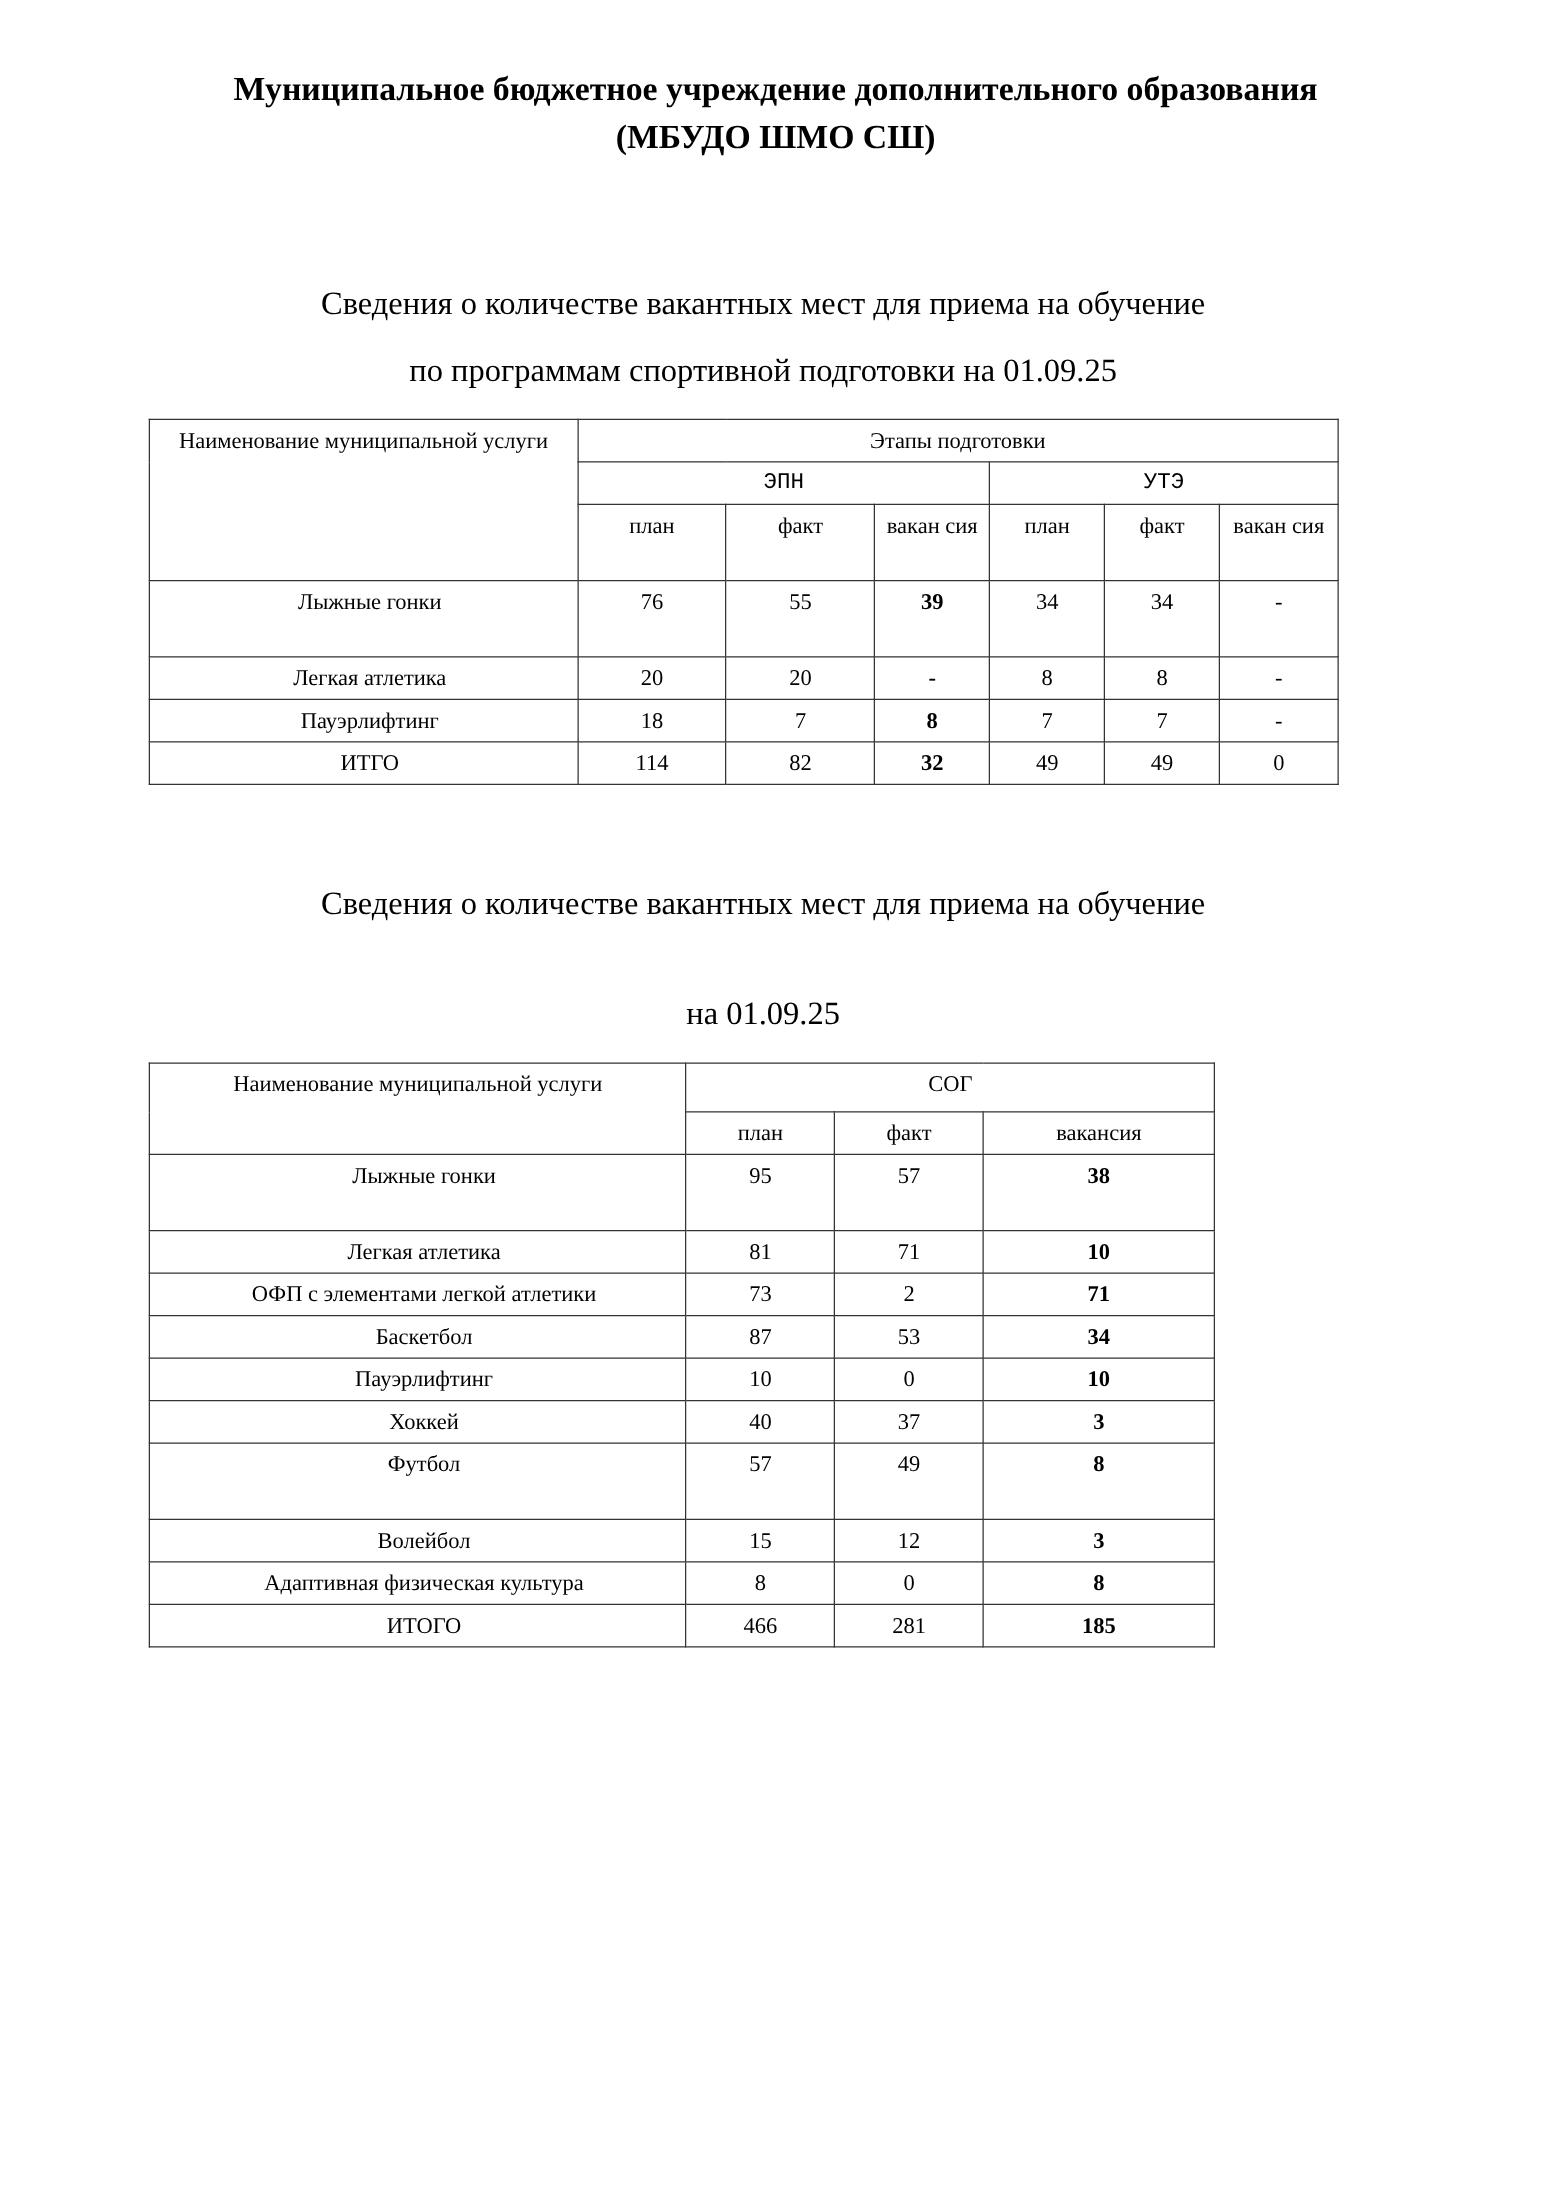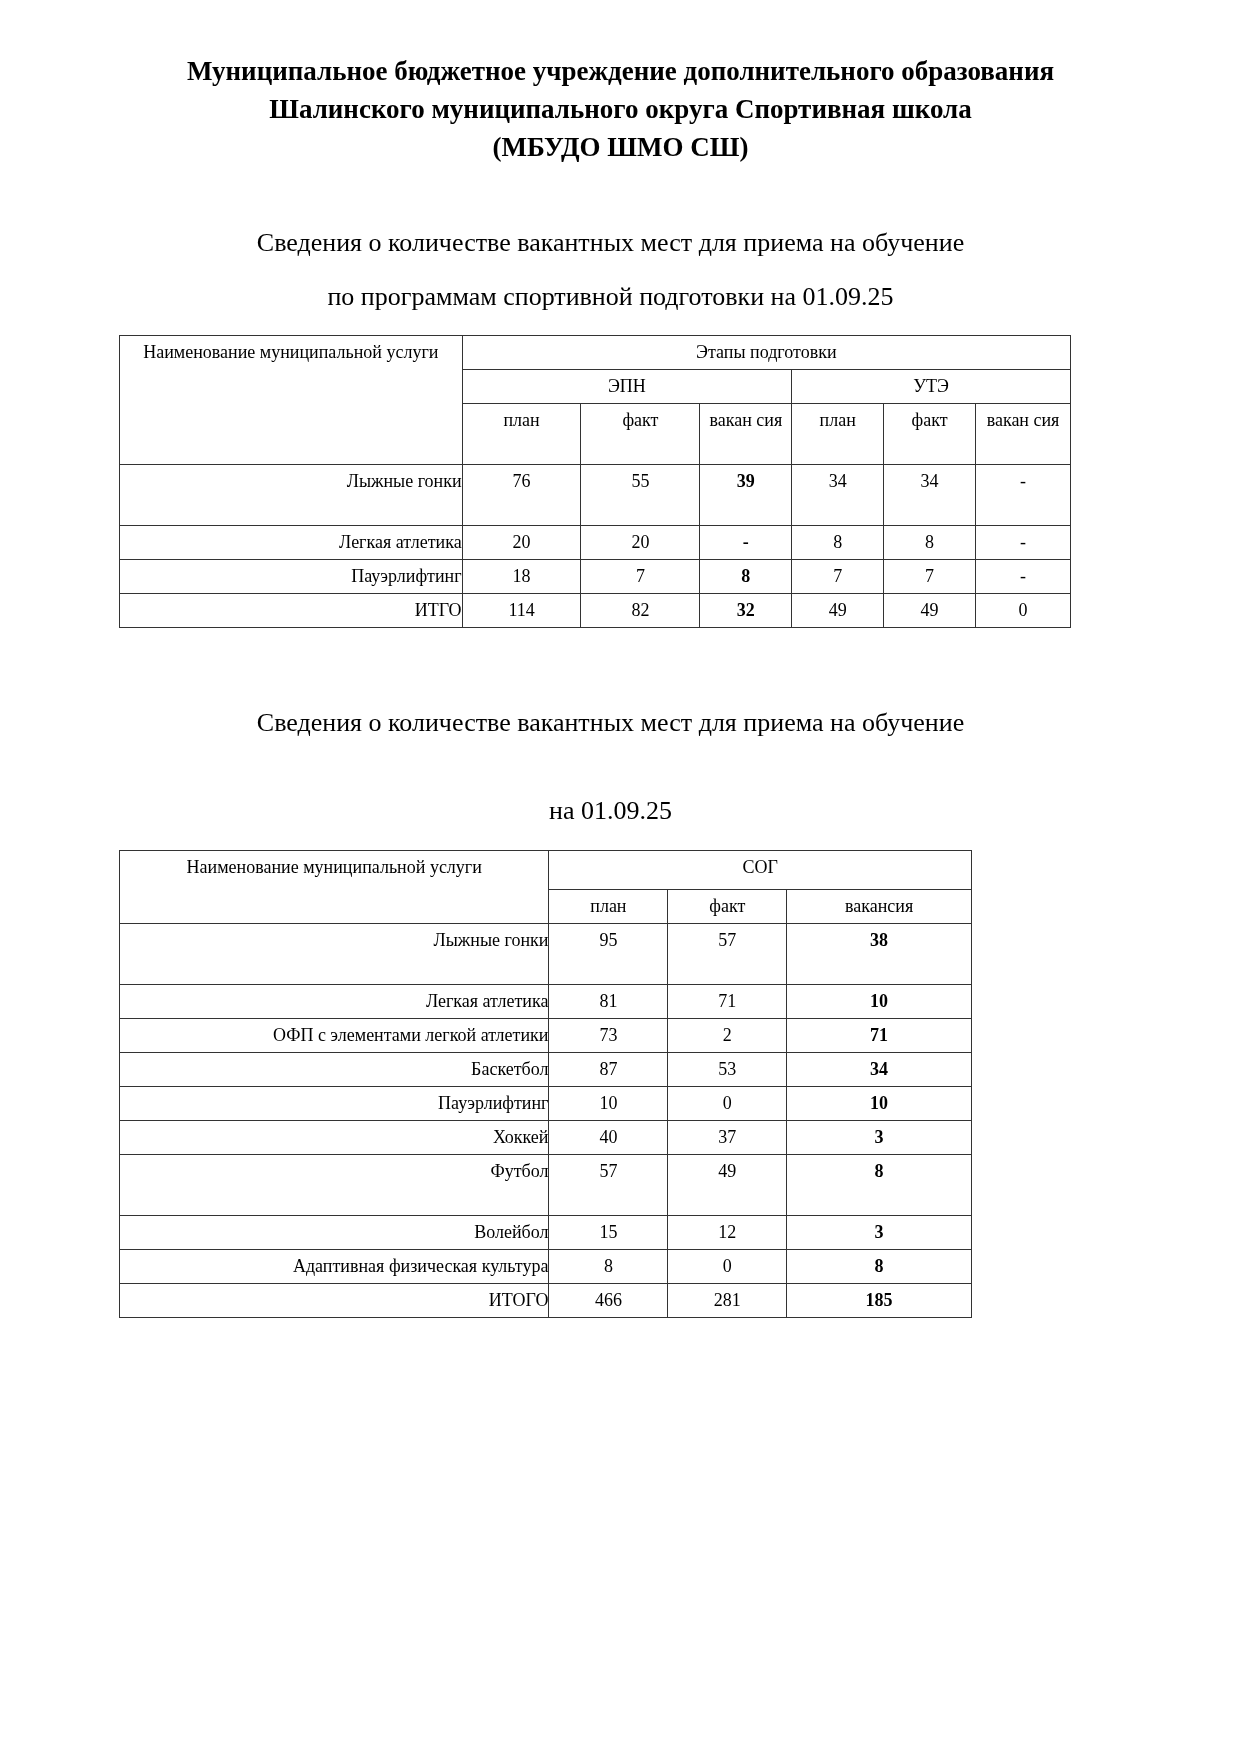--- a/index.html
+++ b/index.html
@@ -4,31 +4,30 @@
 <style>
   html, body { margin: 0; padding: 0; background: #ffffff; }
   body { width: 1241px; height: 1755px; position: relative; font-family: "Liberation Serif", serif; color: #000; }
   .page { position: absolute; left: 0; top: 0; width: 1241px; height: 1755px; }
   .org { position: absolute; left: 0; width: 1241px; text-align: center; font-weight: bold; font-size: 27px; line-height: 38px; }
   .org .l { display: block; }
   .caption { position: absolute; left: 0; width: 1221px; text-align: center; font-size: 26px; line-height: 34px; }
   table { position: absolute; border-collapse: collapse; font-size: 18px; }
   td, th { border: 1.5px solid #333; padding: 0; vertical-align: top; font-weight: normal; line-height: 33px; }
   .c { text-align: center; }
-  .l1 { text-align: right; padding-left: 10px; }
+  .l1 { text-align: center; padding-left: 10px; }
   .b { font-weight: bold; }
 </style>
 </head>
 <body>
 
 <div class="page">
 
   <div class="org" style="top:52px;">
     <span class="l">Муниципальное бюджетное учреждение дополнительного образования</span>
-    <span class="l">Шалинского муниципального округа Спортивная школа</span>
     <span class="l">(МБУДО ШМО СШ)</span>
   </div>
 
   <div class="caption" style="top:226px;">Сведения о количестве вакантных мест для приема на обучение</div>
   <div class="caption" style="top:280px;">по программам спортивной подготовки на 01.09.25</div>
 
   <table style="left:119px; top:335px; width:952px;">
     <colgroup>
       <col style="width:343px">
         <col style="width:119px">
@@ -36,21 +35,21 @@
         <col style="width:92px">
       <col style="width:92px">
         <col style="width:92px">
         <col style="width:95px">
     </colgroup>
     <tbody>
         <tr style="height:31px;">
       <th rowspan="3" class="c">Наименование муниципальной услуги</th>
       <th colspan="6" class="c">Этапы подготовки</th>
     </tr>
-    <tr style="height:31px;">
+    <tr style="height:31px;font-family:Liberation Mono, monospace;">
       <th colspan="3" class="c">ЭПН</th>
       <th colspan="3" class="c">УТЭ</th>
     </tr>
     <tr style="height:61px;">
       <th class="c">план</th>
       <th class="c">факт</th>
       <th class="c">вакан сия</th>
       <th class="c">план</th>
       <th class="c">факт</th>
       <th class="c">вакан сия</th>

